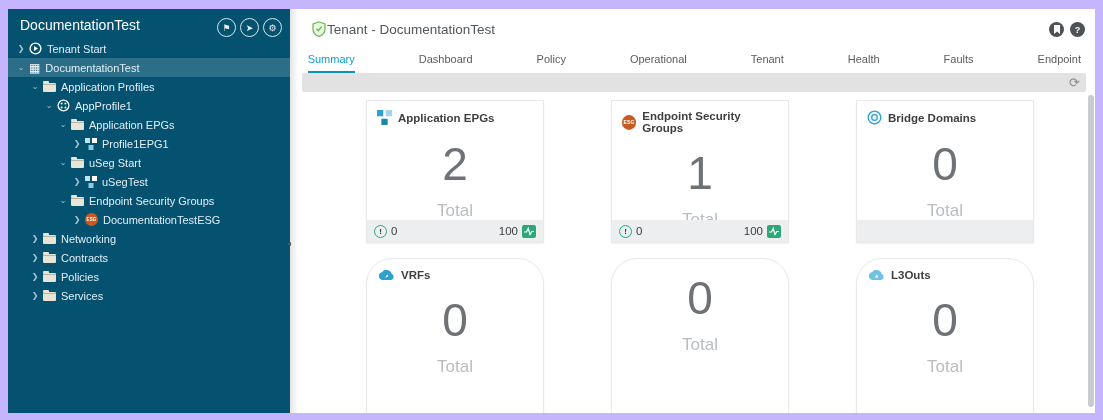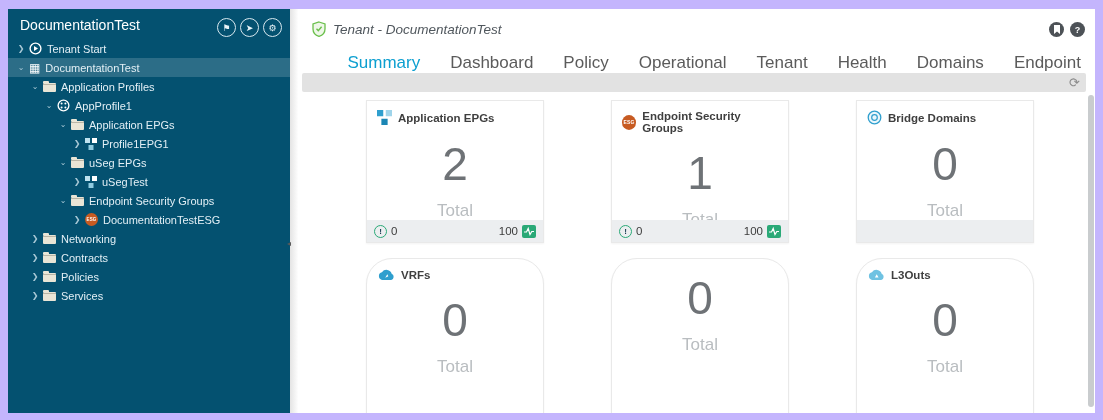--- a/index.html
+++ b/index.html
@@ -25,26 +25,26 @@
   .ticon{flex:0 0 auto;display:inline-flex;align-items:center;justify-content:center;}
   .tenant-glyph{font-size:12px;color:#fff;line-height:1;}
   .esg-dot{width:13px;height:13px;border-radius:50%;background:#c75b22;color:#fff;display:inline-flex;align-items:center;justify-content:center;font-size:4.5px;font-weight:bold;letter-spacing:.2px;}
 
   
   .gap-strip{position:absolute;left:290px;top:9px;width:12px;height:404px;background:linear-gradient(to right,#e4e4e4,#ffffff 70%);}
   .collapse-handle{position:absolute;left:287px;top:237px;width:7px;height:13px;color:#5a5a5a;font-size:8px;line-height:13px;cursor:pointer;}
 
   
   .main{position:absolute;left:302px;top:9px;width:793px;height:404px;background:#fff;overflow:hidden;}
-  .page-head{position:absolute;left:10px;top:12px;display:flex;align-items:center;gap:7px;font-style:italic;}
+  .page-head{position:absolute;left:10px;top:12px;display:flex;align-items:center;gap:1px;}
   .page-title{font-size:13.5px;color:#50575d;}
   .quick-icons{position:absolute;right:10px;top:13px;display:flex;gap:6px;}
   .qcircle{width:15px;height:15px;border-radius:50%;background:#4d5257;color:#fff;display:flex;align-items:center;justify-content:center;font-size:9px;font-weight:bold;cursor:pointer;}
   .tabs{position:absolute;right:14px;top:44px;display:flex;gap:30px;}
-  .tab{font-size:17px;color:#5b5b5b;padding-bottom:6px;cursor:pointer;}
+  .tab{font-size:11px;color:#5b5b5b;padding-bottom:6px;cursor:pointer;margin-left:34px;}
   .tab.active{color:#0c9fd0;border-bottom:3px solid #0e90ba;}
   .toolbar{position:absolute;left:0;top:64px;width:784px;height:19px;background:#e2e2e2;border-radius:2px;}
   .refresh{position:absolute;right:6px;top:1px;font-size:13px;color:#8b8b8b;cursor:pointer;line-height:17px;}
   .vscroll{position:absolute;left:786px;top:86px;width:6px;height:312px;background:#c9ccce;border-radius:3px;cursor:pointer;}
 
   
   .card{position:absolute;width:178px;background:#fff;border:1px solid #e9e9e9;box-shadow:0 1px 2px rgba(0,0,0,.05);box-sizing:border-box;}
   .r1{top:91px;height:143px;} .r2{top:249px;height:199px;border-radius:26px;}
   .c1{left:64px;} .c2{left:309px;} .c3{left:554px;}
   .card-head{display:flex;align-items:center;gap:6px;padding:9px 10px 0 10px;}
@@ -125,21 +125,21 @@
               <rect x="7" y="0" width="5" height="5" fill="#ffffff"></rect>
               <rect x="3.5" y="7" width="5" height="5" fill="#8fcbe0"></rect>
             </svg>
         </span>
         <span class="tlabel">Profile1EPG1</span>
       </div>
 
       <div class="trow lvl3">
         <span class="caret open">⌄</span>
         <span class="ticon folder"></span>
-        <span class="tlabel">uSeg EPGs</span>
+        <span class="tlabel">uSeg Start</span>
       </div>
 
       <div class="trow lvl4">
         <span class="caret">❯</span>
         <span class="ticon">
           <svg width="12" height="12" viewBox="0 0 12 12">
               <rect x="0" y="0" width="5" height="5" fill="#bfe2ef"></rect>
               <rect x="7" y="0" width="5" height="5" fill="#ffffff"></rect>
               <rect x="3.5" y="7" width="5" height="5" fill="#8fcbe0"></rect>
             </svg>
@@ -210,21 +210,21 @@
       <span class="qcircle">?</span>
     </div>
 
     <div class="tabs">
       <span class="tab active">Summary</span>
       <span class="tab">Dashboard</span>
       <span class="tab">Policy</span>
       <span class="tab">Operational</span>
       <span class="tab">Tenant</span>
       <span class="tab">Health</span>
-      <span class="tab">Domains</span>
+      <span class="tab">Faults</span>
       <span class="tab">Endpoint</span>
     </div>
 
     <div class="toolbar">
       <span class="refresh">⟳</span>
     </div>
 
     <div class="card r1 c1">
       <div class="card-head">
         <span>

